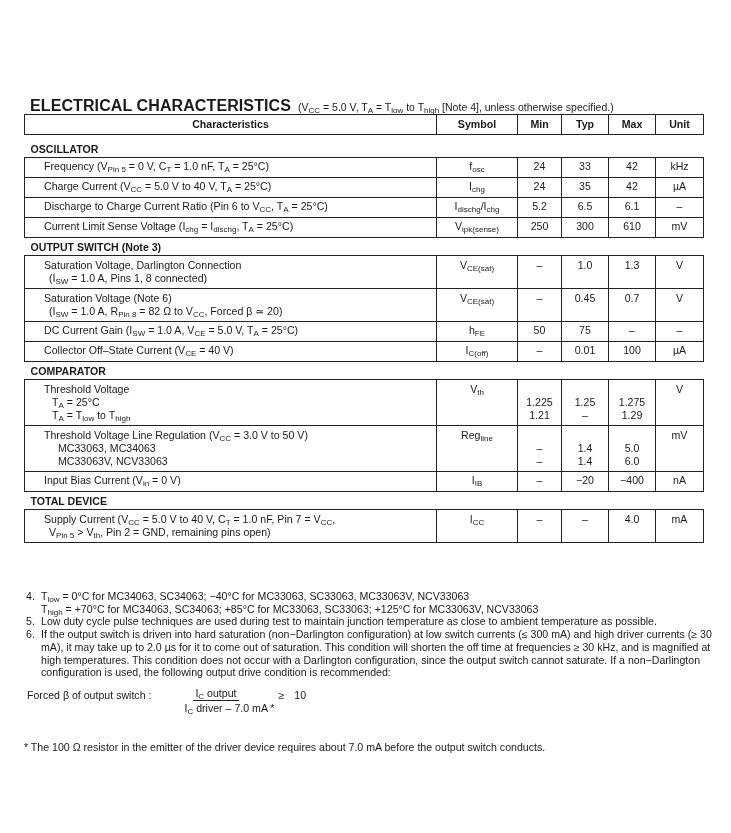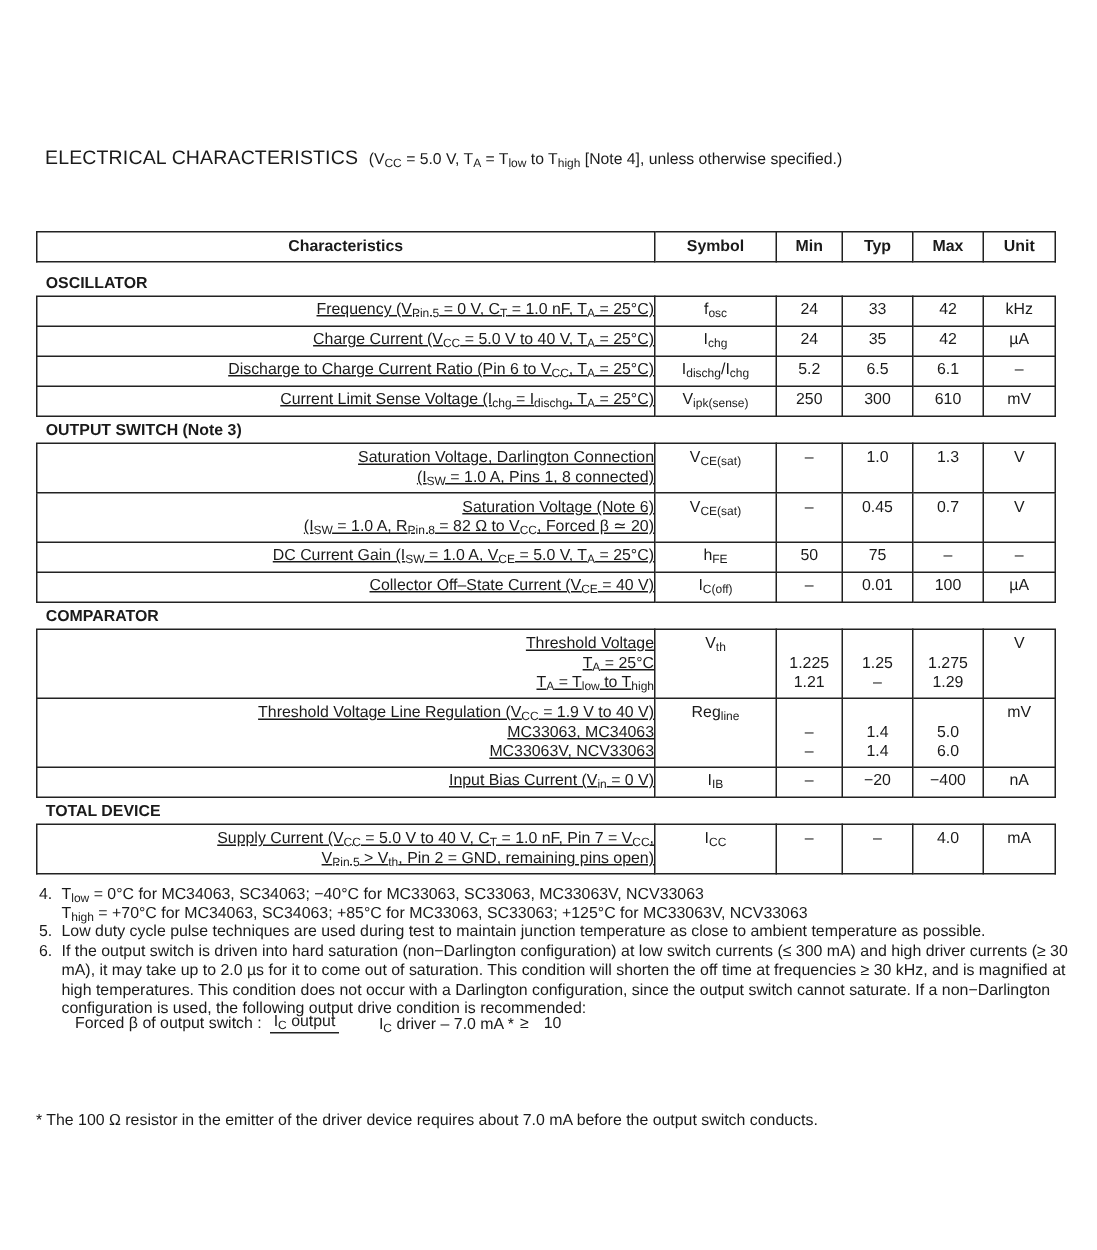--- a/index.html
+++ b/index.html
@@ -1,51 +1,51 @@
 <!DOCTYPE html>
 <html><head>
 <meta charset="utf-8">
 <style>
   html, body { margin:0; padding:0; background:#ffffff; }
   body { width:731px; height:833px; position:relative; overflow:hidden;
          font-family:"Liberation Sans", sans-serif; color:#1a1a1a; font-size:11px; }
   .title { position:absolute; left:30px; top:97px; white-space:nowrap; }
-  .title b { font-size:13px; font-weight:normal; letter-spacing:0.1px; }
+  .title b { font-size:16px; font-weight:bold; letter-spacing:0.1px; }
   .title span.cond { font-size:10.5px; margin-left:4px; }
   sub { font-size:8px; vertical-align:-2px; line-height:0; }
   table { border-collapse:collapse; position:absolute; left:24px; width:679px; table-layout:fixed; }
   td, th { border:1px solid #222; padding:0; font-size:10.6px; line-height:13px; }
   th { font-weight:bold; height:19px; text-align:center; }
   td.c { text-align:center; vertical-align:top; padding-top:3px; }
-  td.l { text-align:right; padding-left:9px; vertical-align:top; padding-top:3px;text-decoration:underline; }
+  td.l { text-align:left; padding-left:19px; vertical-align:top; padding-top:3px; }
   tr.sec td { border-left:none; border-right:none; font-weight:bold; padding-left:6px; height:18px; vertical-align:bottom; padding-bottom:1px; }
   tr.r1 td { height:17px; }
   tr.r1 td.l, tr.r1 td.c { padding-top:2px; }
   .sub-line { display:block; }
   .ind1 { padding-left:5px; }
   .ind2 { padding-left:8px; }
   .ind3 { padding-left:14px; }
   .notes { position:absolute; left:26px; top:590px; width:690px; font-size:10.6px; line-height:12.7px; }
   .note { display:flex; }
   .note .num { width:15px; flex:none; }
-  .formula { position:absolute; left:50px; top:675px; display:flex; align-items:center; font-size:10.6px; }
-  .frac { display:inline-flex; align-items:center; margin:0 4px 0 6px; }
+  .formula { position:absolute; left:27px; top:675px; display:flex; align-items:center; font-size:10.6px; }
+  .frac { display:inline-flex; flex-direction:column; align-items:center; margin:12px 4px 0 6px; }
   .frac .num2 { padding:0 2px 1px 2px; border-bottom:1px solid #222; }
   .frac .den { padding-top:1px;padding-left:27px; }
   .footnote { position:absolute; left:24px; top:741px; font-size:10.6px; }
 </style>
 </head>
 <body>
 
 <div class="title">
   <b>ELECTRICAL CHARACTERISTICS</b>
   <span class="cond"><span>(V</span><sub>CC</sub><span> = 5.0 V, T</span><sub>A</sub><span> = T</span><sub>low</sub><span> to T</span><sub>high</sub><span> [Note 4], unless otherwise specified.)</span></span>
 </div>
 
-<table style="top:114px;margin-top:40px;">
+<table style="top:114px;">
   <colgroup>
     <col style="width:412px">
       <col style="width:81px">
       <col style="width:44px">
       <col style="width:47px">
       <col style="width:47px">
       <col style="width:48px">
   </colgroup>
   <tbody>
       <tr>
@@ -157,21 +157,21 @@
         </td>
     <td class="c">
           <span class="sub-line">&nbsp;</span>
           <span class="sub-line">1.275</span>
           <span class="sub-line">1.29</span>
         </td>
     <td class="c">V</td>
   </tr>
   <tr>
     <td class="l" style="height:42px">
-          <span class="sub-line"><span>Threshold Voltage Line Regulation (V</span><sub>CC</sub><span> = 1.9 V to 40 V)</span></span>
+          <span class="sub-line"><span>Threshold Voltage Line Regulation (V</span><sub>CC</sub><span> = 3.0 V to 50 V)</span></span>
           <span class="sub-line ind3">MC33063, MC34063</span>
           <span class="sub-line ind3">MC33063V, NCV33063</span>
         </td>
     <td class="c"><span>Reg</span><sub>line</sub></td>
     <td class="c">
           <span class="sub-line">&nbsp;</span>
           <span class="sub-line">–</span>
           <span class="sub-line">–</span>
         </td>
     <td class="c">

